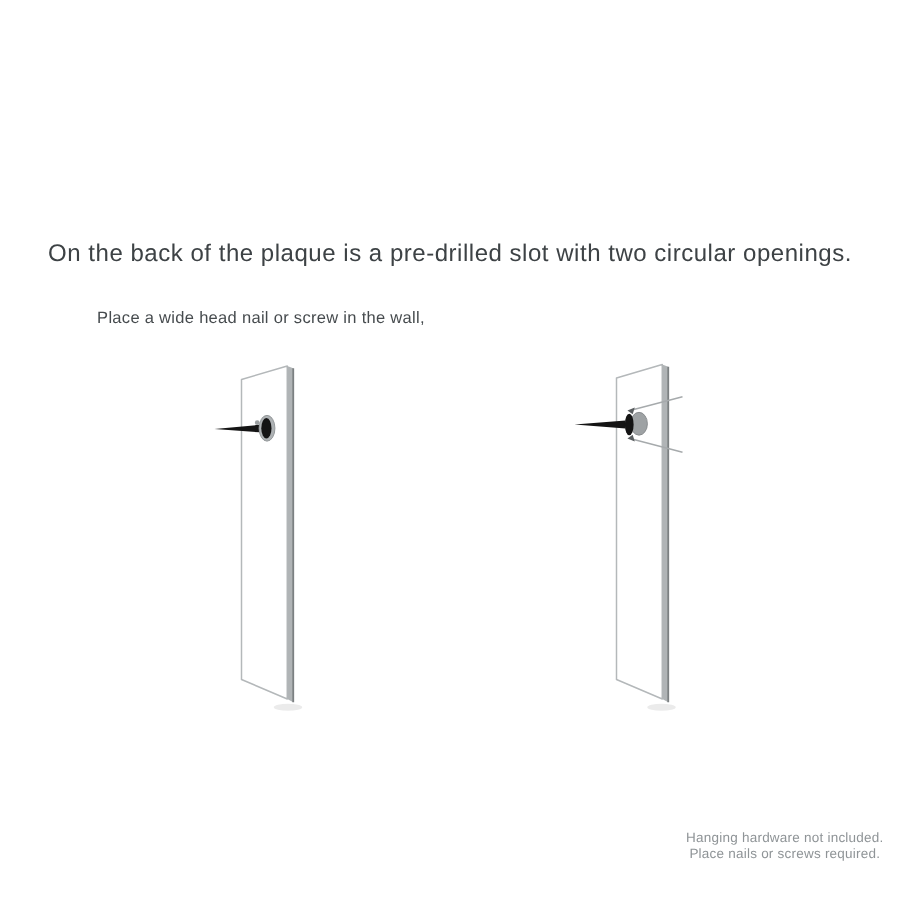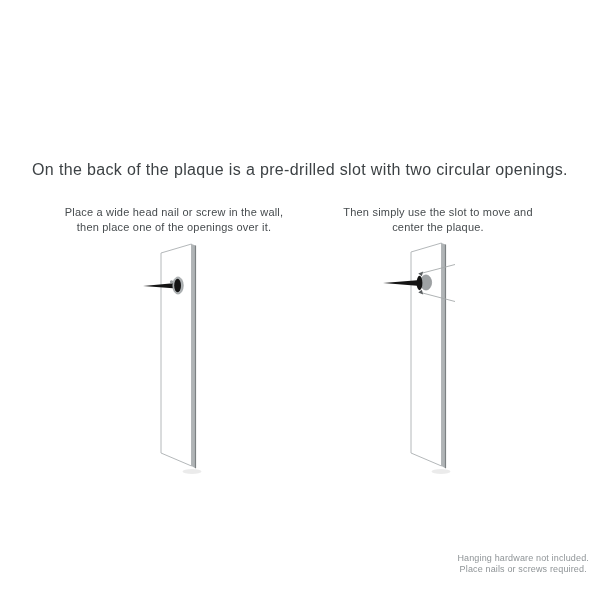--- a/index.html
+++ b/index.html
@@ -48,27 +48,22 @@
 </style>
 </head>
 <body>
 
 <div class="canvas">
 
   <div class="title">On the back of the plaque is a pre-drilled slot with two circular openings.</div>
 
   <div class="caption caption-left">
     <div>Place a wide head nail or screw in the wall,</div>
-    <div>then place one of the openings over it.</div>
   </div>
 
-  <div class="caption caption-right">
-    <div>Then simply use the slot to move and</div>
-    <div>center the plaque.</div>
-  </div>
 
   <svg class="illustration illustration-left" width="100" height="250" viewBox="0 0 100 250">
 
     <ellipse cx="62" cy="236.5" rx="9.5" ry="2.4" fill="#000000" opacity="0.08"></ellipse>
 
     <polygon points="31,18 61.5,9 61.5,231 31,218" stroke="#b4b8ba" stroke-width="1" stroke-linejoin="round" fill="#ffffff"></polygon>
 
     <polygon points="61.5,9 65.5,10.5 65.5,233.2 61.5,231" fill="#b0b4b6"></polygon>
     <line x1="65.5" y1="10.5" x2="65.5" y2="233.2" stroke-width="1.2" stroke="#7c8082"></line>
 

